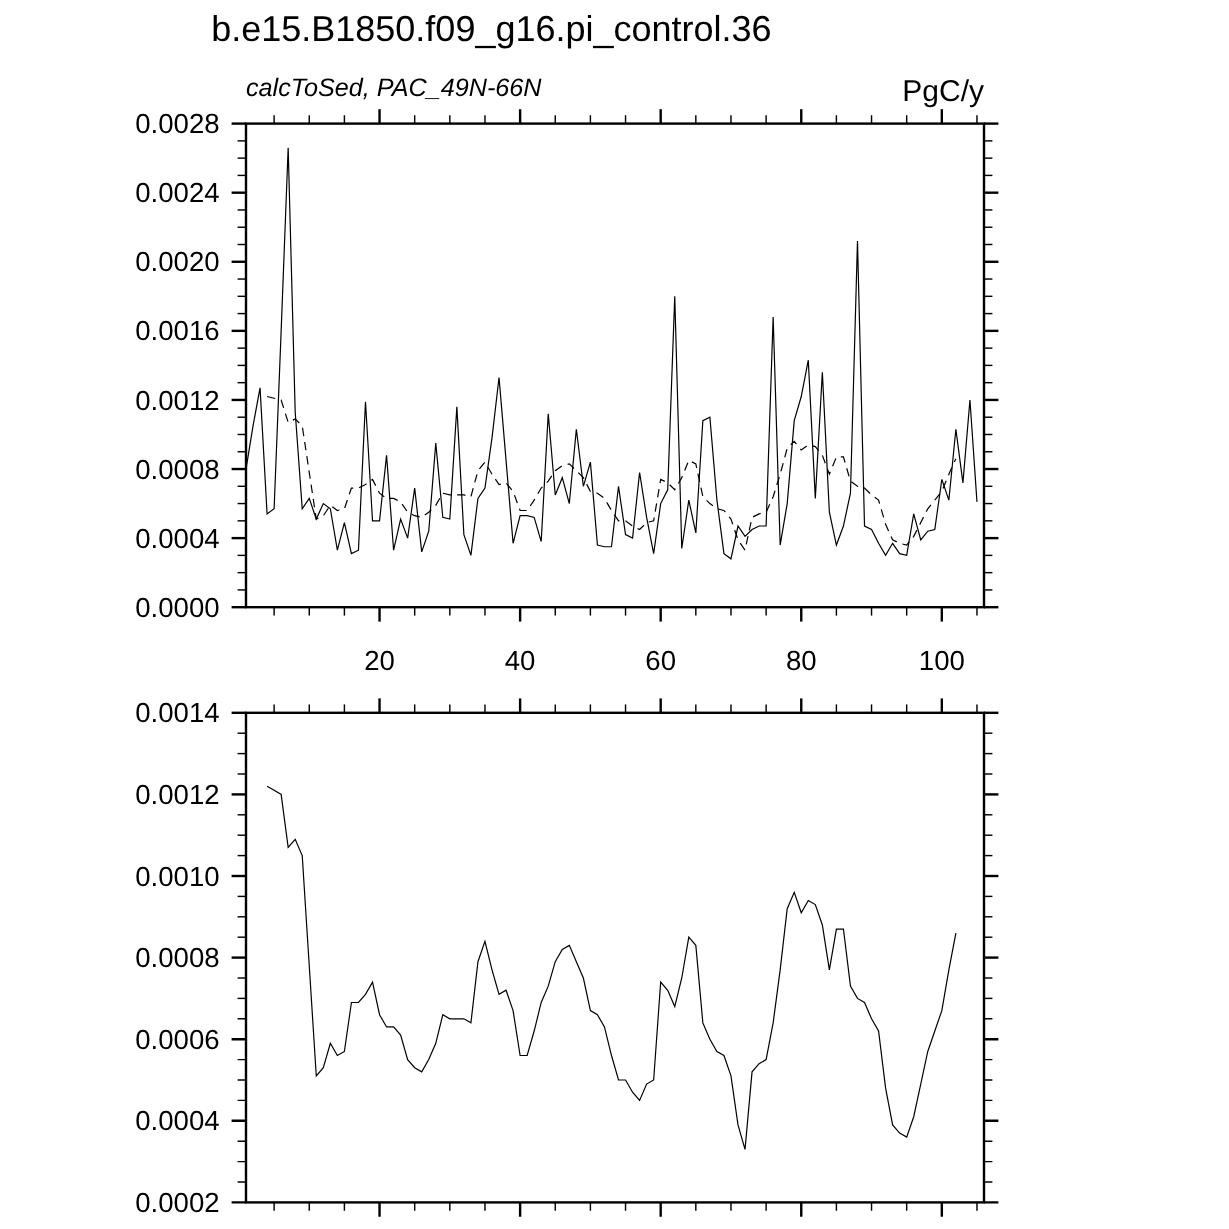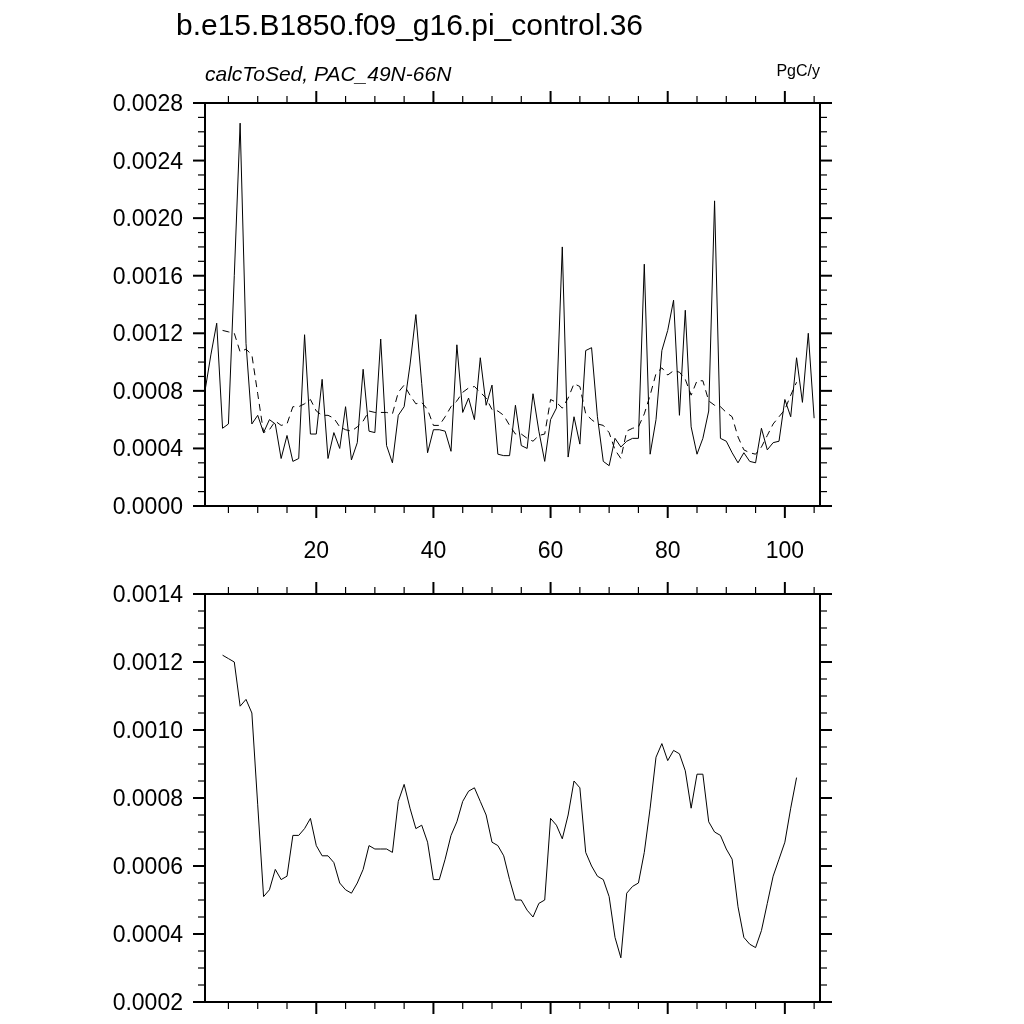--- a/index.html
+++ b/index.html
@@ -8,21 +8,21 @@
     font-family: "Liberation Sans", sans-serif; color: #000;
   }
   .fig-title {
     position: absolute; left: 0; top: 8px; width: 819px;
     text-align: center; font-size: 30px; letter-spacing: 0px;
   }
   .sub-left {
     position: absolute; left: 205px; top: 62px; font-size: 21px; font-style: italic;
   }
   .sub-right {
-    position: absolute; right: 204px; top: 62px; font-size: 16px;
+    position: absolute; right: 204px; top: 62px; font-size: 25px;
   }
   svg.chart { position: absolute; left: 0; top: 0; }
   text.ticklab { font-family: "Liberation Sans", sans-serif; font-size: 23px; fill: #000; }
 </style>
 </head>
 <body>
 
 <div class="fig-title">b.e15.B1850.f09_g16.pi_control.36</div>
 <div class="sub-left">calcToSed, PAC_49N-66N</div>
 <div class="sub-right">PgC/y</div>

